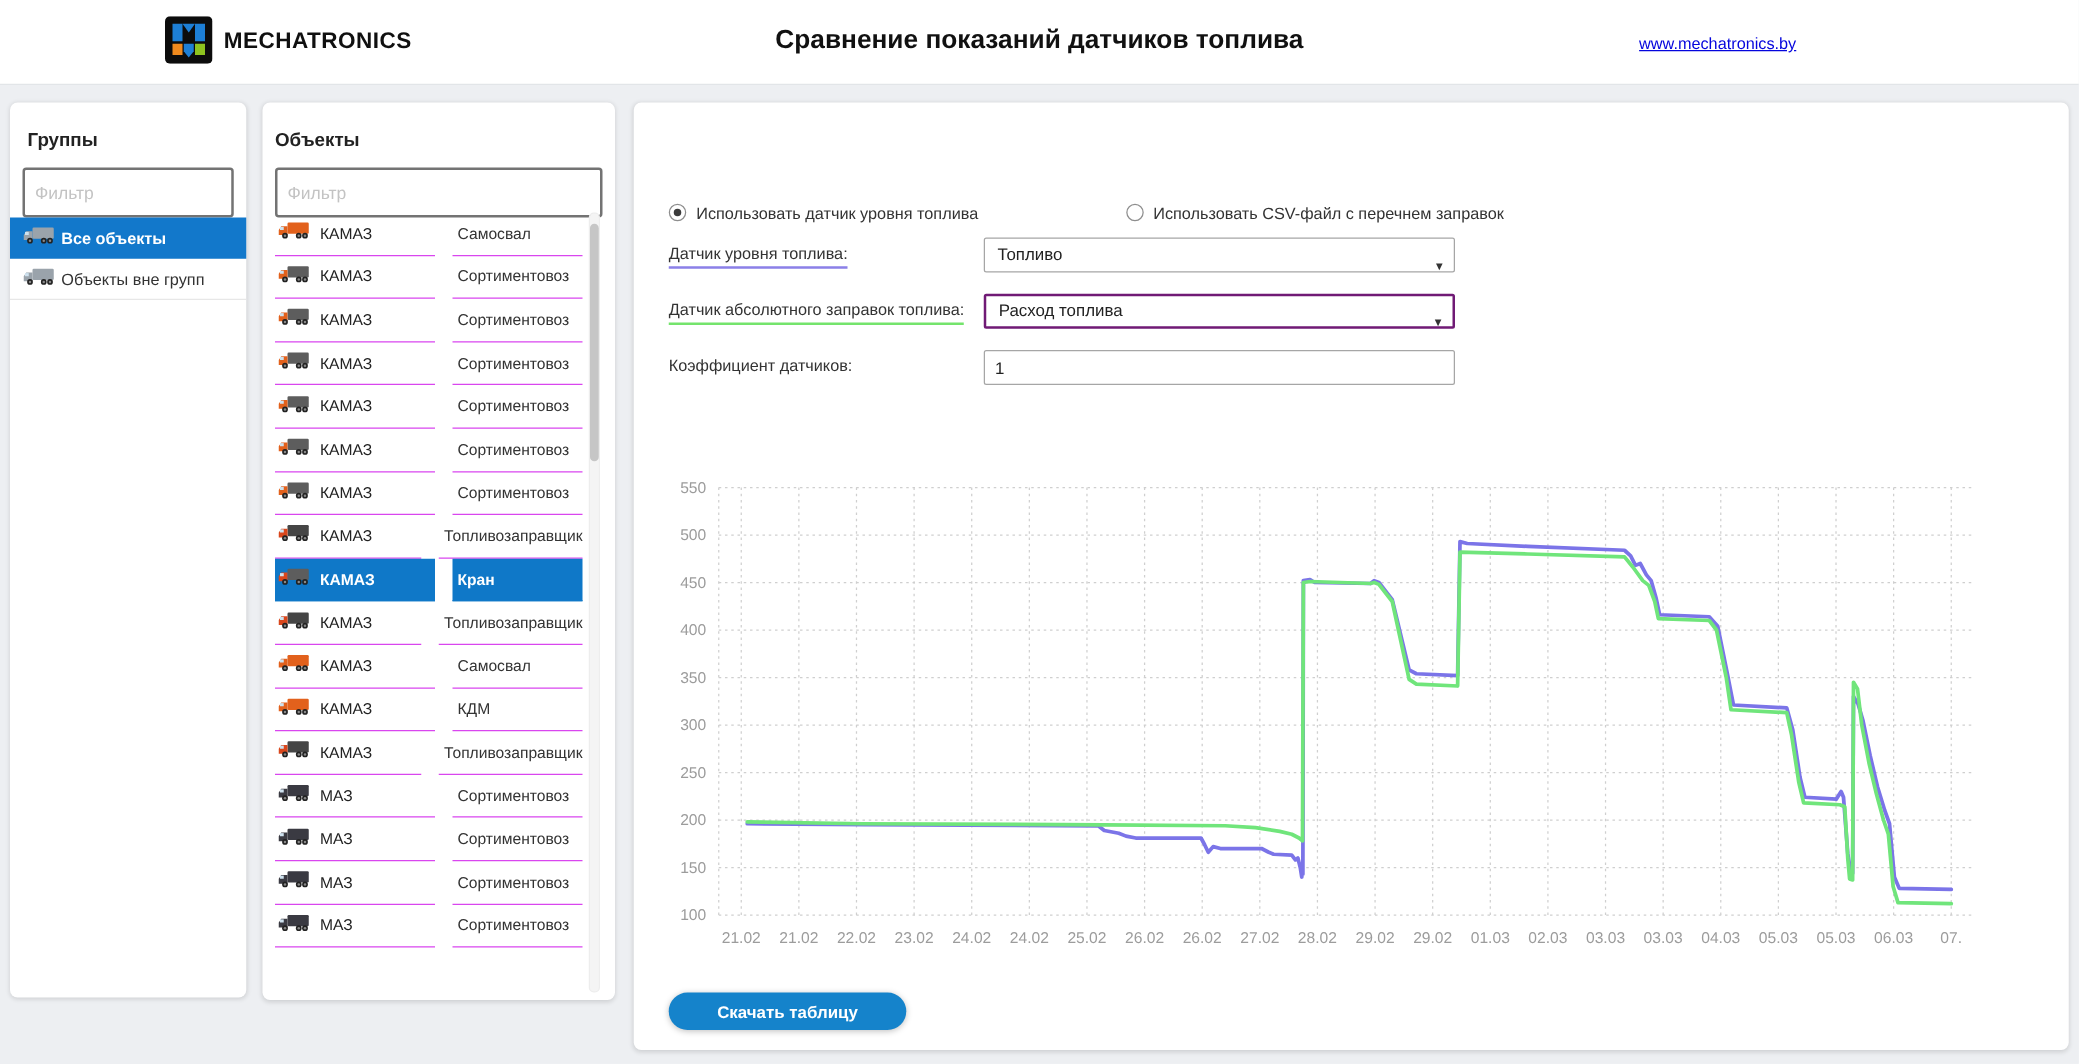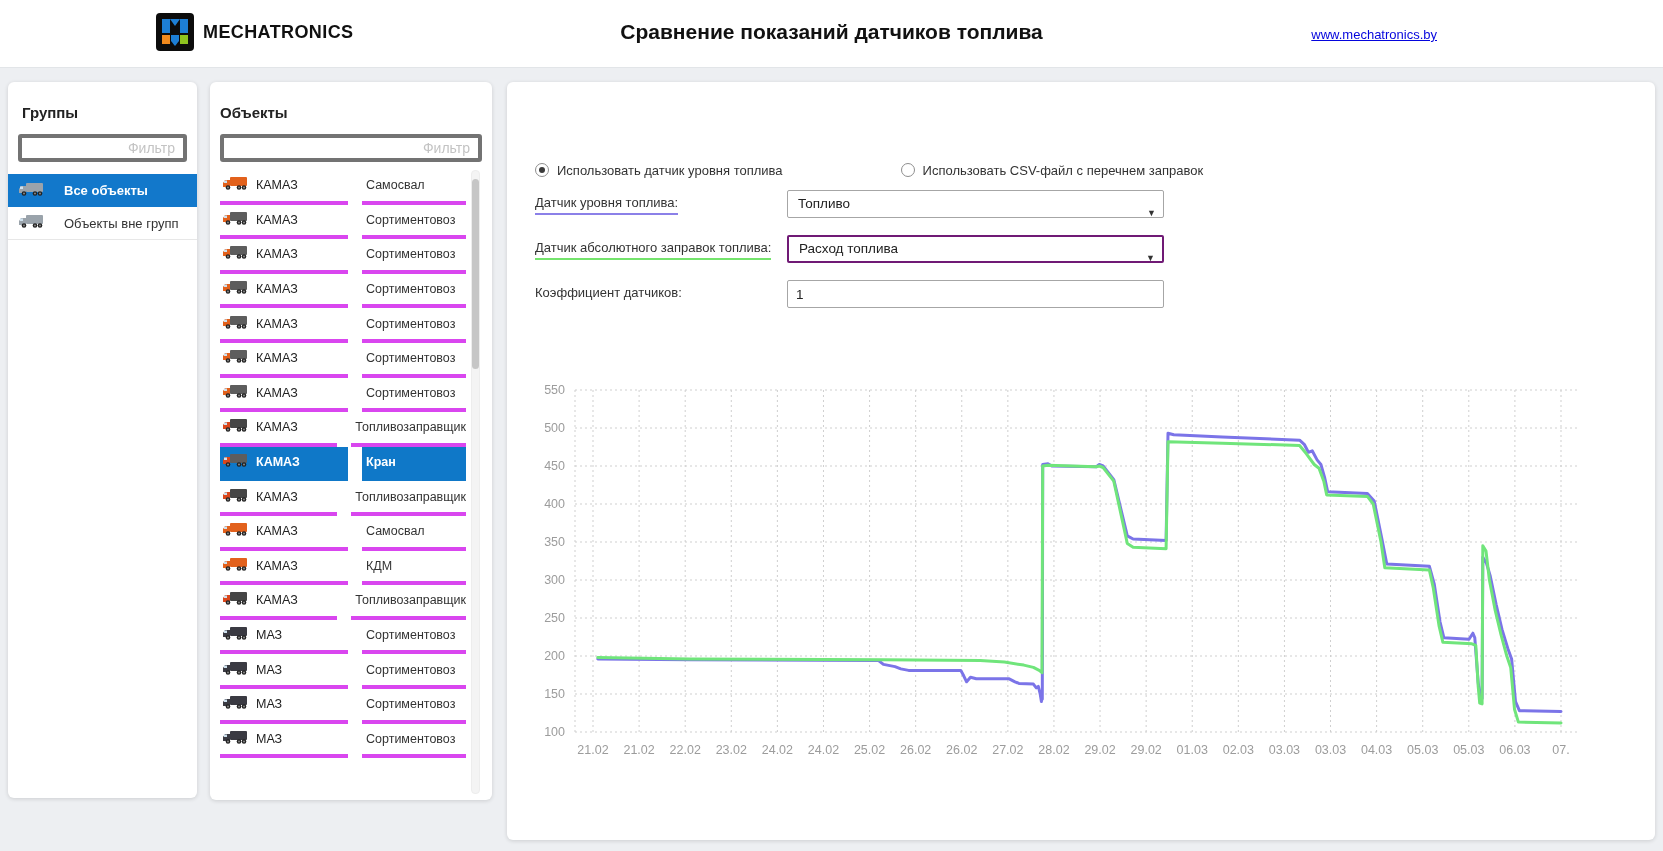--- a/index.html
+++ b/index.html
@@ -2,54 +2,54 @@
 <html><head>
 <meta charset="utf-8">
 <style>
   * { margin:0; padding:0; box-sizing:border-box; }
   html,body { width:1663px; height:851px; overflow:hidden;
     font-family:"Liberation Sans", sans-serif; background:#edeff2; }
 
   
   .header { position:absolute; left:0; top:0; width:1663px; height:68px;
     background:#fff; border-bottom:1px solid #e2e5e8; }
-  .logo-wrap { position:absolute; left:156px; top:13px; display:flex; align-items:center; gap:9px; }
+  .logo-wrap { position:absolute; left:132px; top:13px; display:flex; align-items:center; gap:9px; }
   .logo-text { font-size:18px; font-weight:800; letter-spacing:.4px; color:#101010; }
   .page-title { position:absolute; left:50%; top:20px; transform:translateX(-50%);
     font-size:21px; font-weight:bold; color:#111; white-space:nowrap; }
   .site-link { position:absolute; right:226px; top:27px; font-size:13px;
     color:#0505dd; text-decoration:underline; cursor:pointer; }
 
   
   .card { position:absolute; background:#fff; border-radius:6px;
     box-shadow:0 1px 4px rgba(0,0,0,.14); }
   .card-title { font-size:15px; font-weight:bold; color:#222; }
 
   
   #groups-card { left:8px; top:82px; width:189px; height:716px; }
   #groups-card .card-title { position:absolute; left:14px; top:22px; }
-  .filter-input { display:block; height:28px; border:4px solid #737373; border-radius:3px;
+  .filter-input { display:block; height:40px; border:2px solid #737373; border-radius:3px;
     font-size:14px; padding:0 8px; color:#333; width:100%;
-    font-family:"Liberation Sans",sans-serif;text-align:right; }
+    font-family:"Liberation Sans",sans-serif; }
   .filter-input::placeholder { color:#c3c3c3; }
   #groups-filter-wrap { position:absolute; left:10px; right:10px; top:52px; }
   #groups-list { position:absolute; left:0; right:0; top:92px; }
-  .group-item { height:33px; display:flex; align-items:center; gap:20px; padding:0 10px;
+  .group-item { height:33px; display:flex; align-items:center; gap:5px; padding:0 10px;
     border-bottom:1px solid #e7e7e7; cursor:pointer; }
   .group-item.selected { background:#1278cb; border-bottom:none; }
   .group-item .g-label { font-size:13px; color:#333; }
   .group-item.selected .g-label { color:#fff; font-weight:bold; }
 
   
   #objects-card { left:210px; top:82px; width:282px; height:718px; }
   #objects-card .card-title { position:absolute; left:10px; top:22px; }
   #objects-filter-wrap { position:absolute; left:10px; right:10px; top:52px; }
   #objects-list { position:absolute; left:10px; right:26px; top:88px; }
   .obj-row { height:34.6px; display:flex; align-items:stretch; cursor:pointer; }
-  .obj-cell { display:flex; align-items:center; border-bottom:4px solid #d946ef; }
+  .obj-cell { display:flex; align-items:center; border-bottom:1px solid #d946ef; }
   .obj-cell.c1 { width:128px; gap:8px; padding-left:2px; }
   .obj-cell.c2 { flex:1; margin-left:14px; padding-left:4px; }
   .obj-name { font-size:12.5px; color:#222; }
   .obj-type { font-size:12.5px; color:#333; }
   .obj-row.selected .obj-cell { background:#0f78c8; border-bottom-color:#0f78c8; }
   .obj-row.selected .obj-name, .obj-row.selected .obj-type { color:#fff; font-weight:bold; }
   .obj-scrollbar { position:absolute; right:12px; top:88px; bottom:6px; width:9px;
     background:#f4f4f4; border:1px solid #ededed; border-radius:4px; }
   .obj-scroll-thumb { position:absolute; left:0; top:8px; width:7px; height:190px;
     background:#c6c6c6; border-radius:4px; }
@@ -588,13 +588,14 @@
         <text x="943.8095238095239" y="384" class="xlab" text-anchor="middle">05.03</text>
         <line x1="989.9047619047619" y1="20" x2="989.9047619047619" y2="362" class="grid"></line>
         <text x="989.9047619047619" y="384" class="xlab" text-anchor="middle">06.03</text>
         <line x1="1036" y1="20" x2="1036" y2="362" class="grid"></line>
         <text x="1036" y="384" class="xlab" text-anchor="middle">07.</text>
         <polyline points="72.8,289.0 164.8,289.8 353.6,290.6 358.4,294.4 370.0,296.6 375.8,298.9 383.6,300.4 435.8,300.4 438.7,305.8 441.6,311.8 445.5,307.3 451.3,308.8 484.2,308.8 490.0,311.8 493.9,313.4 508.4,314.1 511.3,317.9 513.3,316.4 515.2,324.0 516.4,331.6 517.0,325.5 517.3,329.3 517.7,94.5 523.0,93.7 526.8,96.0 571.4,96.8 574.3,94.5 578.1,96.0 588.8,109.7 602.3,165.9 608.1,169.0 641.1,170.5 643.0,63.3 648.8,64.8 697.2,67.1 774.6,70.2 779.5,74.7 783.4,82.3 787.2,80.8 792.1,89.9 795.9,94.5 799.8,108.2 802.7,121.8 842.4,123.4 849.2,131.0 856.9,169.0 861.8,194.0 904.4,196.3 909.2,213.8 915.0,251.8 918.9,267.8 944.0,269.3 947.9,263.2 949.8,267.8 953.2,312.6 954.7,324.0 957.1,328.6 957.8,187.2 961.5,193.3 965.3,206.2 971.1,234.3 977.0,259.4 982.8,278.4 986.6,289.0 990.5,331.6 994.4,340.7 1036.0,341.5" class="series" stroke="#7b74e8"></polyline>
         <polyline points="72.8,287.5 164.8,289.0 358.4,289.8 455.2,290.6 479.4,292.1 498.8,295.1 508.4,297.4 514.2,300.4 517.0,302.7 517.7,96.0 523.0,95.2 571.4,96.8 574.3,96.0 578.1,97.5 588.8,111.2 602.3,173.5 608.1,177.3 641.1,178.8 643.0,71.7 697.2,73.2 774.6,75.5 781.4,83.8 789.2,94.5 794.0,98.3 798.8,111.2 801.7,124.9 842.4,126.4 848.2,134.0 856.0,172.0 859.8,197.8 904.4,200.1 908.2,217.6 914.0,255.6 917.9,272.3 946.9,273.8 950.8,275.4 953.2,316.4 954.7,333.1 957.1,333.9 957.8,175.8 961.0,181.1 964.4,210.0 970.2,240.4 976.0,264.7 981.8,286.0 985.7,297.4 989.5,339.2 993.4,352.1 1036.0,352.9" class="series" stroke="#70e57b"></polyline>
       </svg>
   </div>
 
+  <button class="download-btn">Скачать таблицу</button>
 </div>
 
 </body></html>

